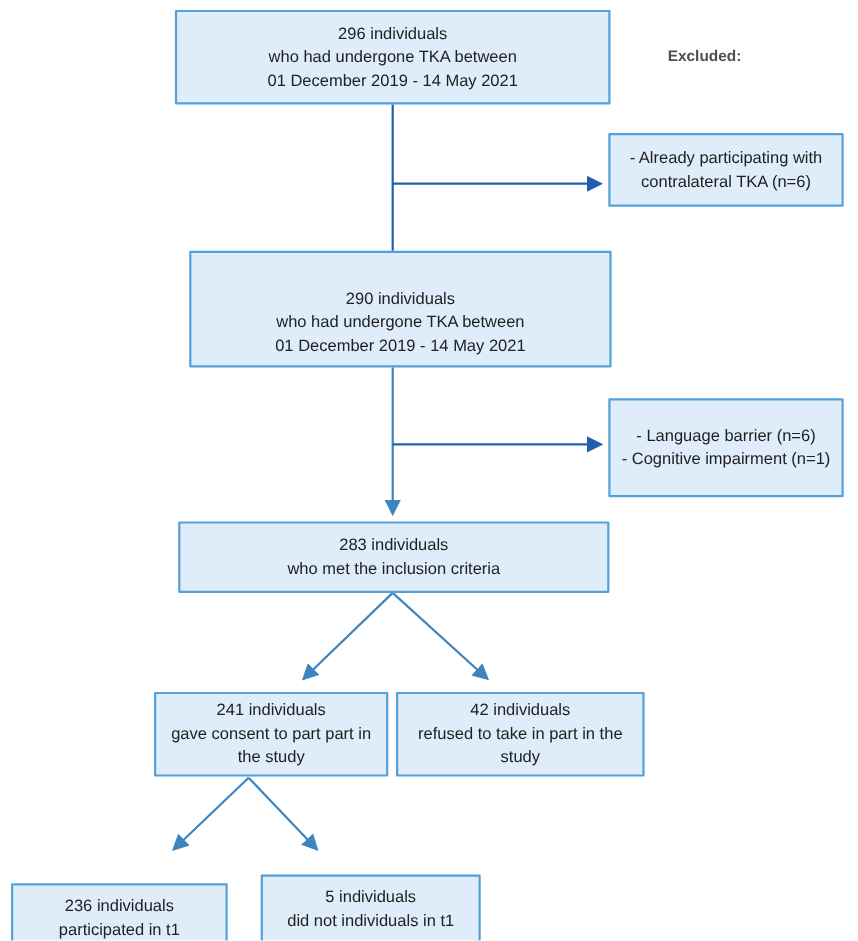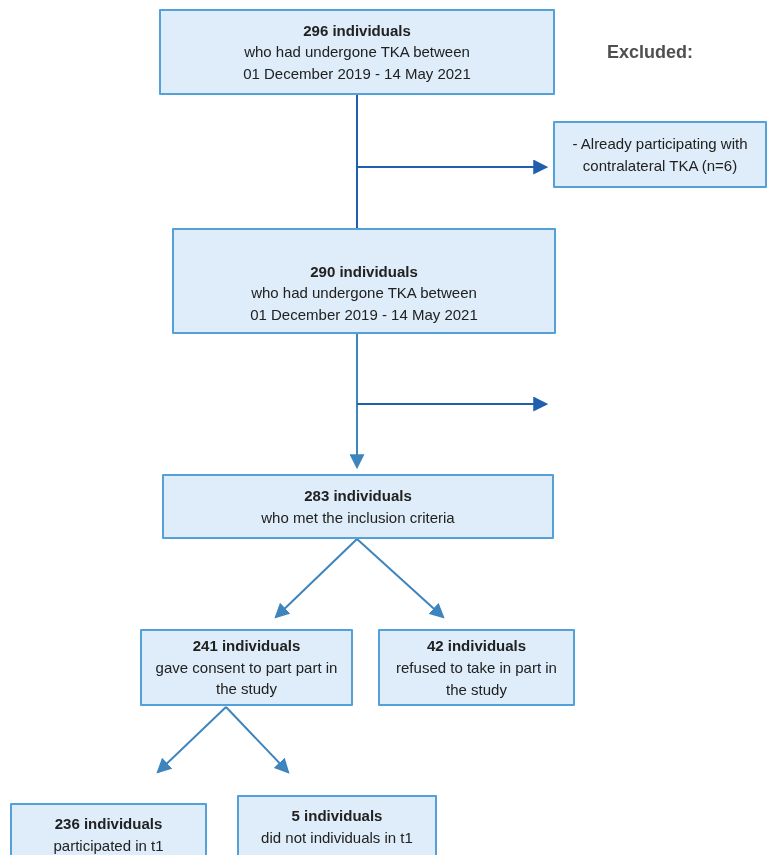--- a/index.html
+++ b/index.html
@@ -41,27 +41,27 @@
     display: flex;
     flex-direction: column;
     justify-content: center;
     align-items: center;
     text-align: center;
     color: var(--text);
     font-size: 15px;
     line-height: 21.5px;
     padding: 4px 10px;
   }
-  .node .count { font-weight: 700; }
+  .node .count { font-weight: 400; }
   .node--screened2 { padding-top: 28px; }
   .excluded-label {
     position: absolute;
     z-index: 1;
     left: 607px; top: 42px;
-    font-size: 18px;
+    font-size: 14px;
     font-weight: 700;
     color: var(--excluded-text);
   }
 </style>
 </head>
 <body>
 
 <div class="canvas">
 
   <svg class="connectors" viewBox="0 0 780 855">
@@ -95,32 +95,36 @@
   <div class="node" style="left:553px; top:121px; width:214px; height:67px; padding:4px 14px;">
     <div class="line">- Already participating with contralateral TKA (n=6)</div>
   </div>
 
   <div class="node node--screened2" style="left:172px; top:228px; width:384px; height:106px;">
     <div class="count">290 individuals</div>
     <div class="line">who had undergone TKA between</div>
     <div class="line">01 December 2019 - 14 May 2021</div>
   </div>
 
+  <div class="node" style="left:553px; top:362px; width:214px; height:90px;">
+    <div class="line">- Language barrier (n=6)</div>
+    <div class="line">- Cognitive impairment (n=1)</div>
+  </div>
 
   <div class="node" style="left:162px; top:474px; width:392px; height:65px;">
     <div class="count">283 individuals</div>
     <div class="line">who met the inclusion criteria</div>
   </div>
 
   <div class="node" style="left:140px; top:629px; width:213px; height:77px;">
     <div class="count">241 individuals</div>
     <div class="line">gave consent to part part in the study</div>
   </div>
 
-  <div class="node" style="left:378px; top:629px; width:197px; height:77px;justify-content:space-between;">
+  <div class="node" style="left:360px; top:629px; width:226px; height:77px;">
     <div class="count">42 individuals</div>
     <div class="line">refused to take in part in the study</div>
   </div>
 
   <div class="node" style="left:10px; top:783px; width:197px; height:63px;margin-top:20px;">
     <div class="count">236 individuals</div>
     <div class="line">participated in t1</div>
   </div>
 
   <div class="node" style="left:237px; top:783px; width:200px; height:63px;margin-top:12px;">

